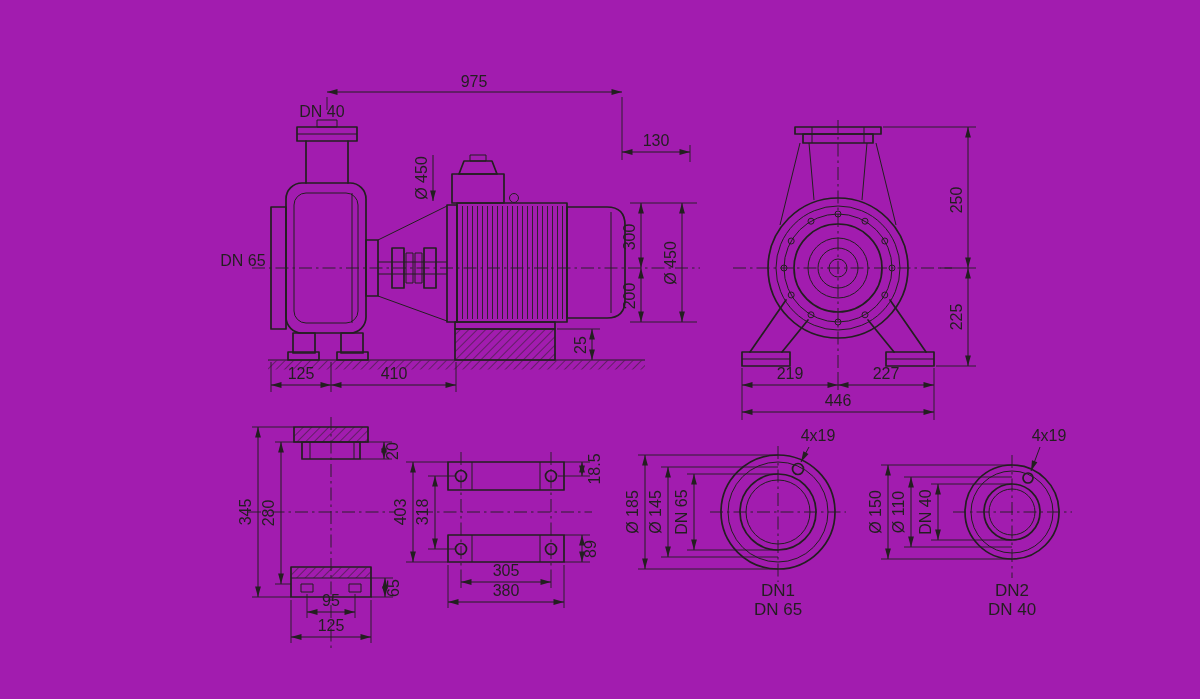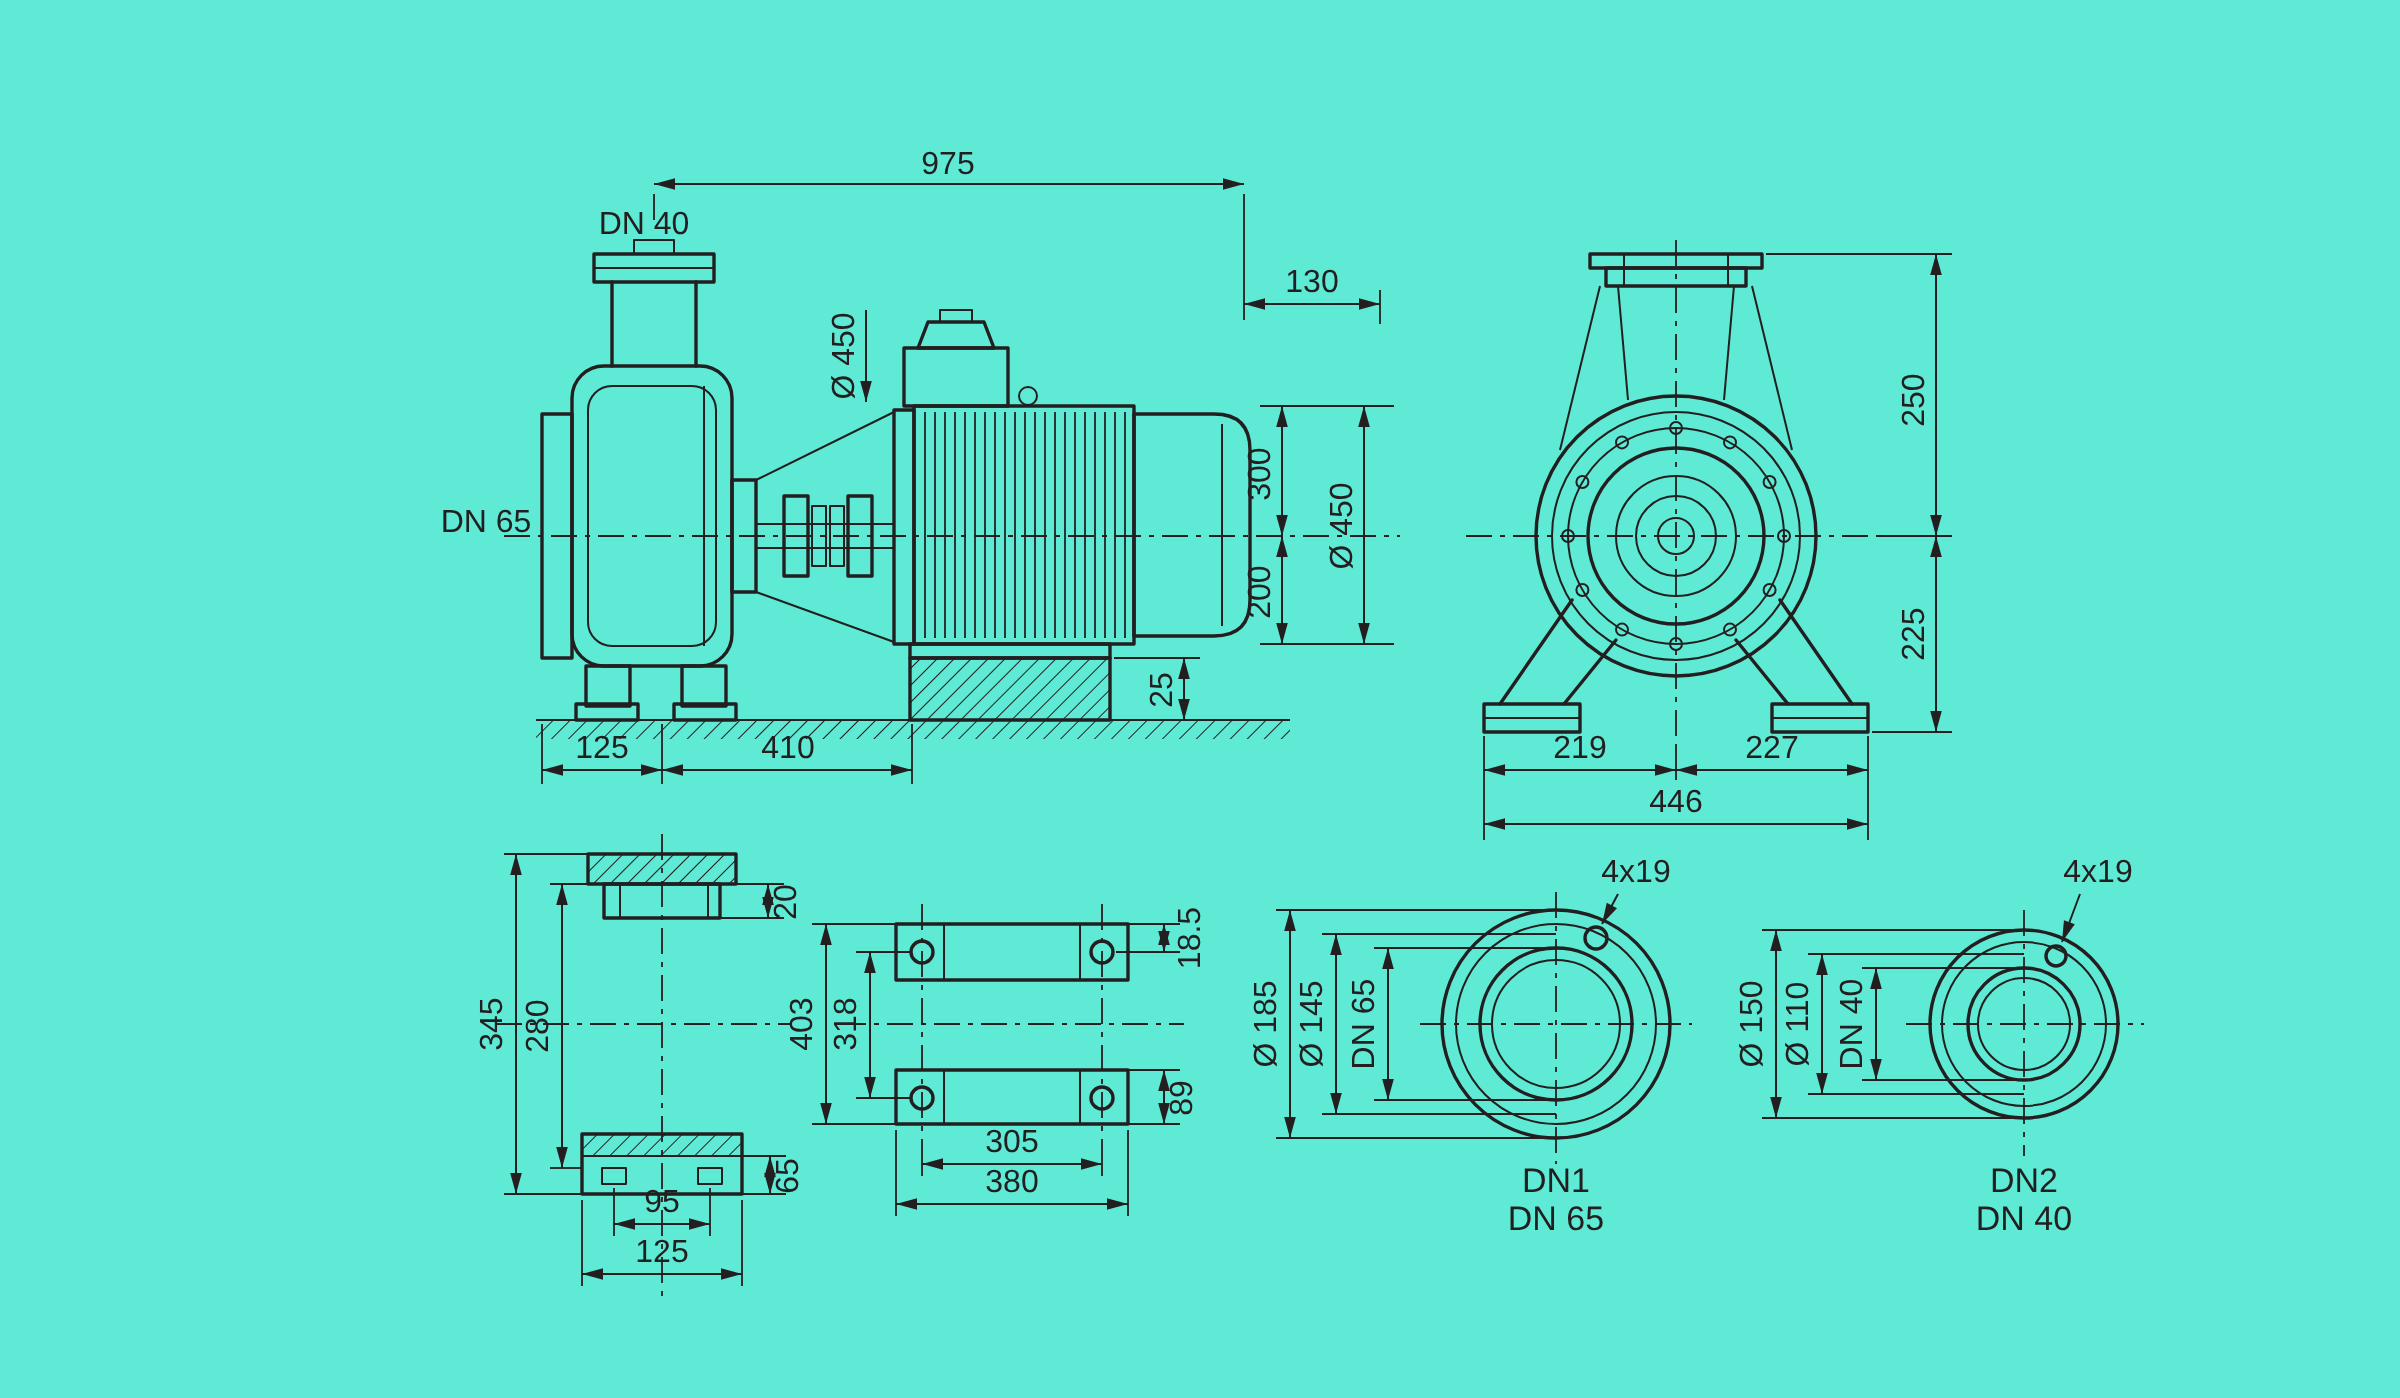--- a/index.html
+++ b/index.html
@@ -1,16 +1,16 @@
 <!DOCTYPE html>
 <html><head>
 <meta charset="utf-8">
 <style>
   html,body { margin:0; padding:0; background:#ffffff; }
-  .canvas { width:1200px; height:699px; background:#5eead4; position:relative; overflow:hidden;
+  .canvas { width:1200px; height:699px; background:#a21caf; position:relative; overflow:hidden;
             font-family:"Liberation Sans", sans-serif; }
   svg { display:block; }
   
   .g  { stroke:#231f20; stroke-width:1.7; fill:none; stroke-linejoin:round; stroke-linecap:round; }
   
   .gt { stroke:#231f20; stroke-width:1;   fill:none; stroke-linejoin:round; }
   
   .d  { stroke:#231f20; stroke-width:1;   fill:none; }
   
   .e  { stroke:#231f20; stroke-width:0.9; fill:none; }

